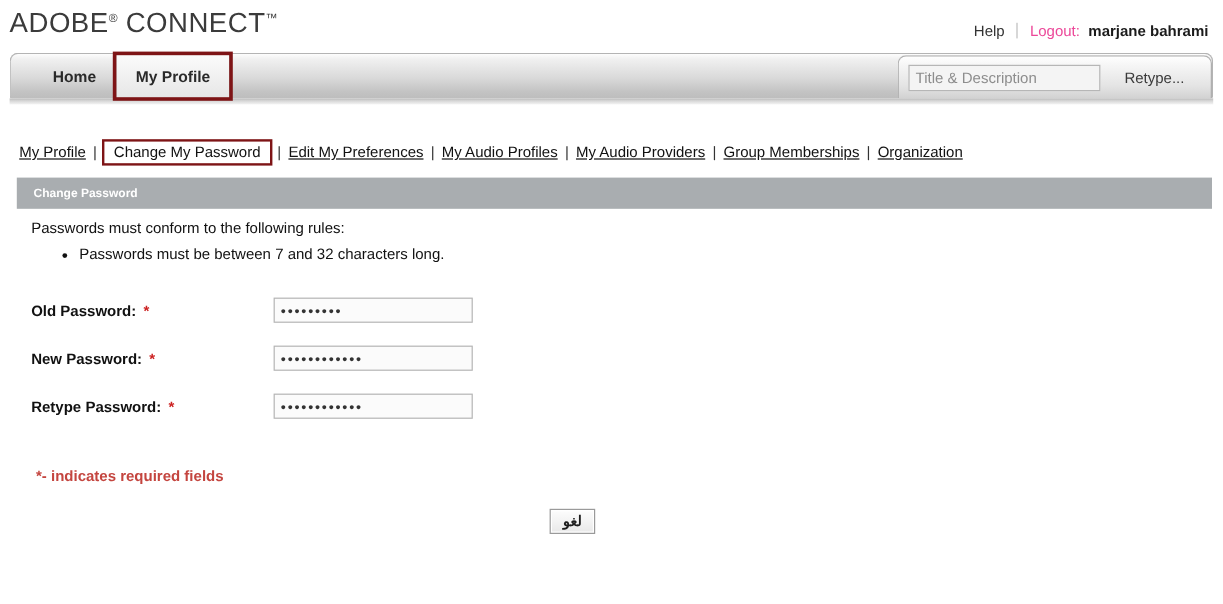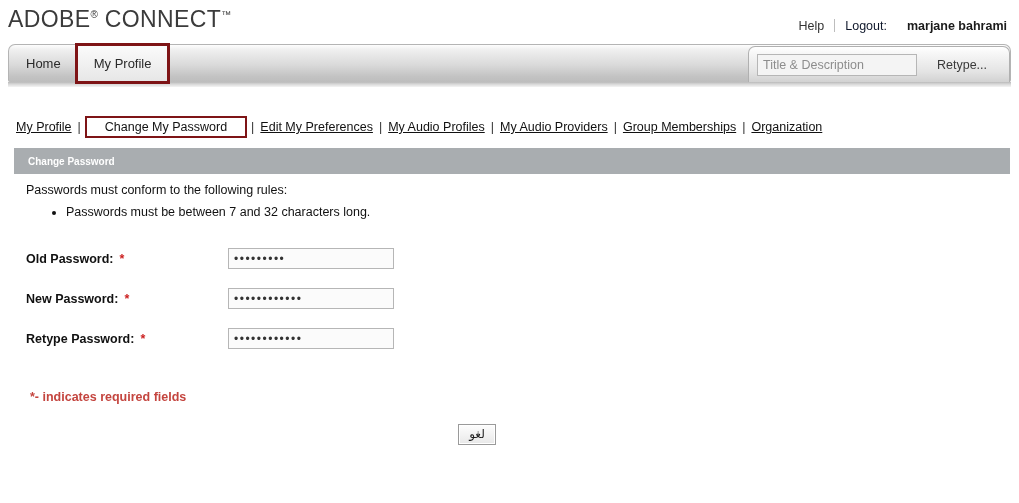--- a/index.html
+++ b/index.html
@@ -53,21 +53,21 @@
     color: #333333;
     text-decoration: none;
     padding-right: 10px;
   }
   .account-bar .vsep {
     display: inline-block;
     width: 1px; height: 13px;
     background: #bdbdbd;
     margin: 0 10px 0 0;
   }
-  .account-bar .logout-label { color: #0f172a; padding-right: 20px; }
+  .account-bar .logout-label { color: #ec4899; padding-right: 7px; }
   .account-bar .user-name { font-weight: bold; color: #1b1b1b; }
 
   
   .tabstrip {
     position: absolute;
     left: 0; top: 44px;
     width: 1019px; height: 43px;
   }
   .tabstrip-bg {
     position: absolute;
@@ -79,24 +79,25 @@
     border-bottom: none;
   }
   .tabstrip-shadow {
     position: absolute;
     left: 8px; top: 38px;
     width: 1003px; height: 5px;
     background: linear-gradient(to bottom, #b9b9b9 0%, #d6d6d6 40%, #f4f4f4 100%);
   }
   .tabs {
     position: absolute;
-    left: 10px; top: 1px;
+    left: 28px; top: 1px;
     height: 37px;
     display: flex;
     align-items: center;
+    font-weight: bold;
   }
   .tab {
     position: relative;
     display: flex;
     align-items: center;
     padding: 0 16px;
     font-size: 13px;
     color: #2a2a2a;
     cursor: pointer;
     height: 37px;
@@ -168,21 +169,21 @@
   }
   .subnav a {
     color: #111111;
     text-decoration: underline;
     cursor: pointer;
   }
   .subnav .sep { padding: 0 6px; color: #333; }
   .subnav .current-wrap {
     position: relative;
     display: inline-block;
-    padding: 2px 18px;
+    padding: 2px 8px;
   }
   .subnav .current-wrap.highlight-box {
     outline: 2px solid #7e1416;
     outline-offset: 0;
   }
   .subnav .current-wrap a { text-decoration: none; }
 
   
   .section-bar {
     position: absolute;
@@ -290,20 +291,21 @@
     cursor: pointer;
     padding: 0 10px;
     line-height: 19px;
     box-shadow: inset 0 0 0 1px #ffffff;
   }
   .btn.cancel-btn {
     min-width: 38px;
     padding: 0 8px;
     font-size: 12px;
     direction: rtl;
+    font-weight: bold;
   }
 </style>
 </head>
 <body>
 
 <div id="app">
 
   <div class="masthead">
     <div class="logo">
       <span>ADOBE</span><span class="sup">®</span>

